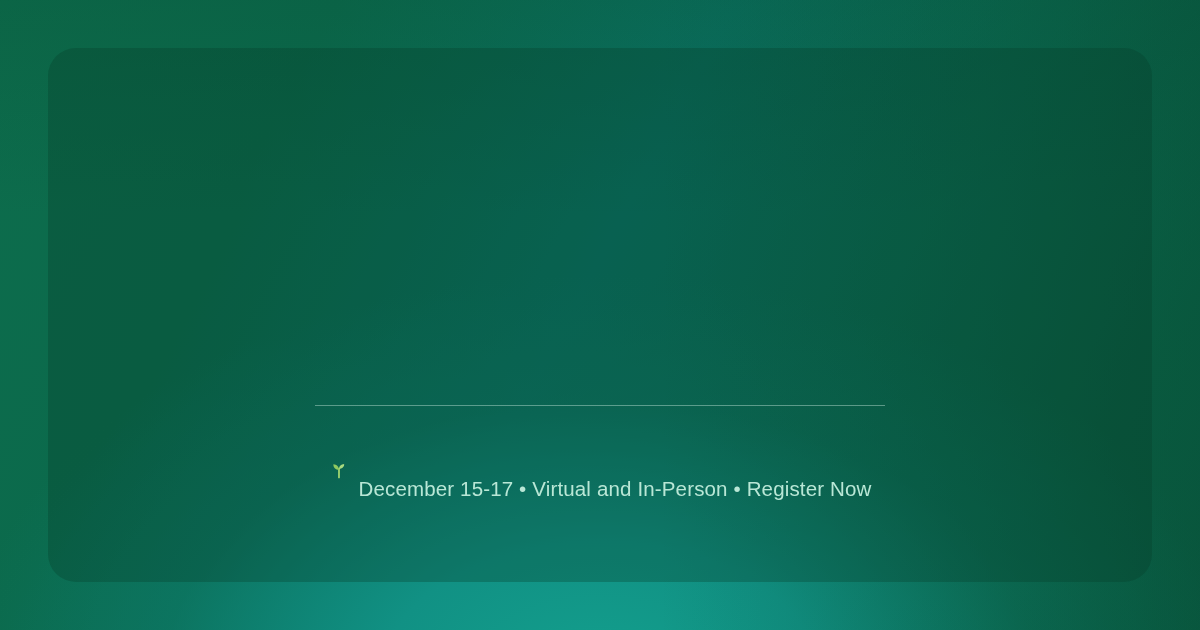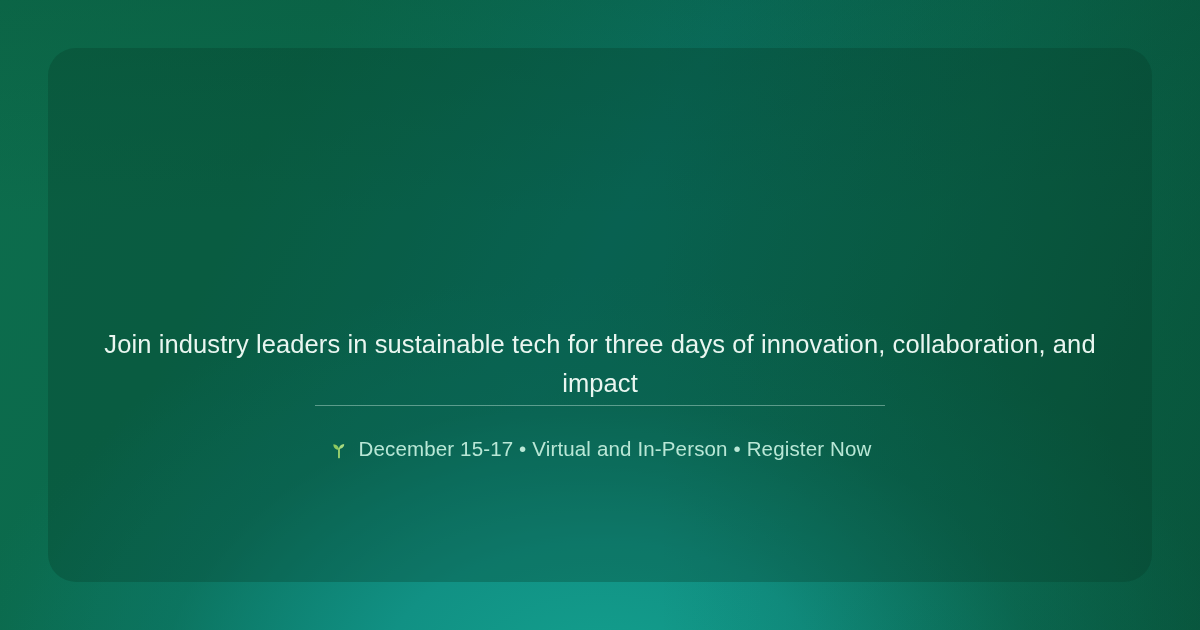--- a/index.html
+++ b/index.html
@@ -146,34 +146,34 @@
     display: block;
     margin-top: 1px;
   }
 
   #meta-text {
     color: #b9e7d6;
     font-size: 20.5px;
     line-height: 26px;
     font-weight: 400;
     letter-spacing: 0.15px;
+    margin-top: 40px;
   }
 </style>
 </head>
 <body>
 
 <div id="banner-root">
 
   <div id="bg-tint-top"></div>
   <div id="bg-tint-right"></div>
 
   <div id="hero-card">
 
 
-    <div id="subtitle">Join industry leaders in sustainable tech for three days of innovation, collaboration, and impact</div>
 
     <div id="divider"></div>
 
     <div id="meta-row">
       <svg id="sprout-icon" viewBox="0 0 24 24" fill="none" xmlns="http://www.w3.org/2000/svg">
         <path d="M12 21 V11.2" stroke="#9ed36f" stroke-width="2.1" stroke-linecap="round"></path>
         <path d="M12 12.4 C12 8.8 9.4 6.2 5.6 5.9 C5.4 9.7 8.1 12.3 12 12.4 Z" fill="#8fc95f"></path>
         <path d="M12 11.4 C12 8.2 14.4 5.9 17.9 5.7 C18.1 9.0 15.6 11.2 12 11.4 Z" fill="#a8da80"></path>
       </svg>
       <span id="meta-text">December 15-17 • Virtual and In-Person • Register Now</span>

